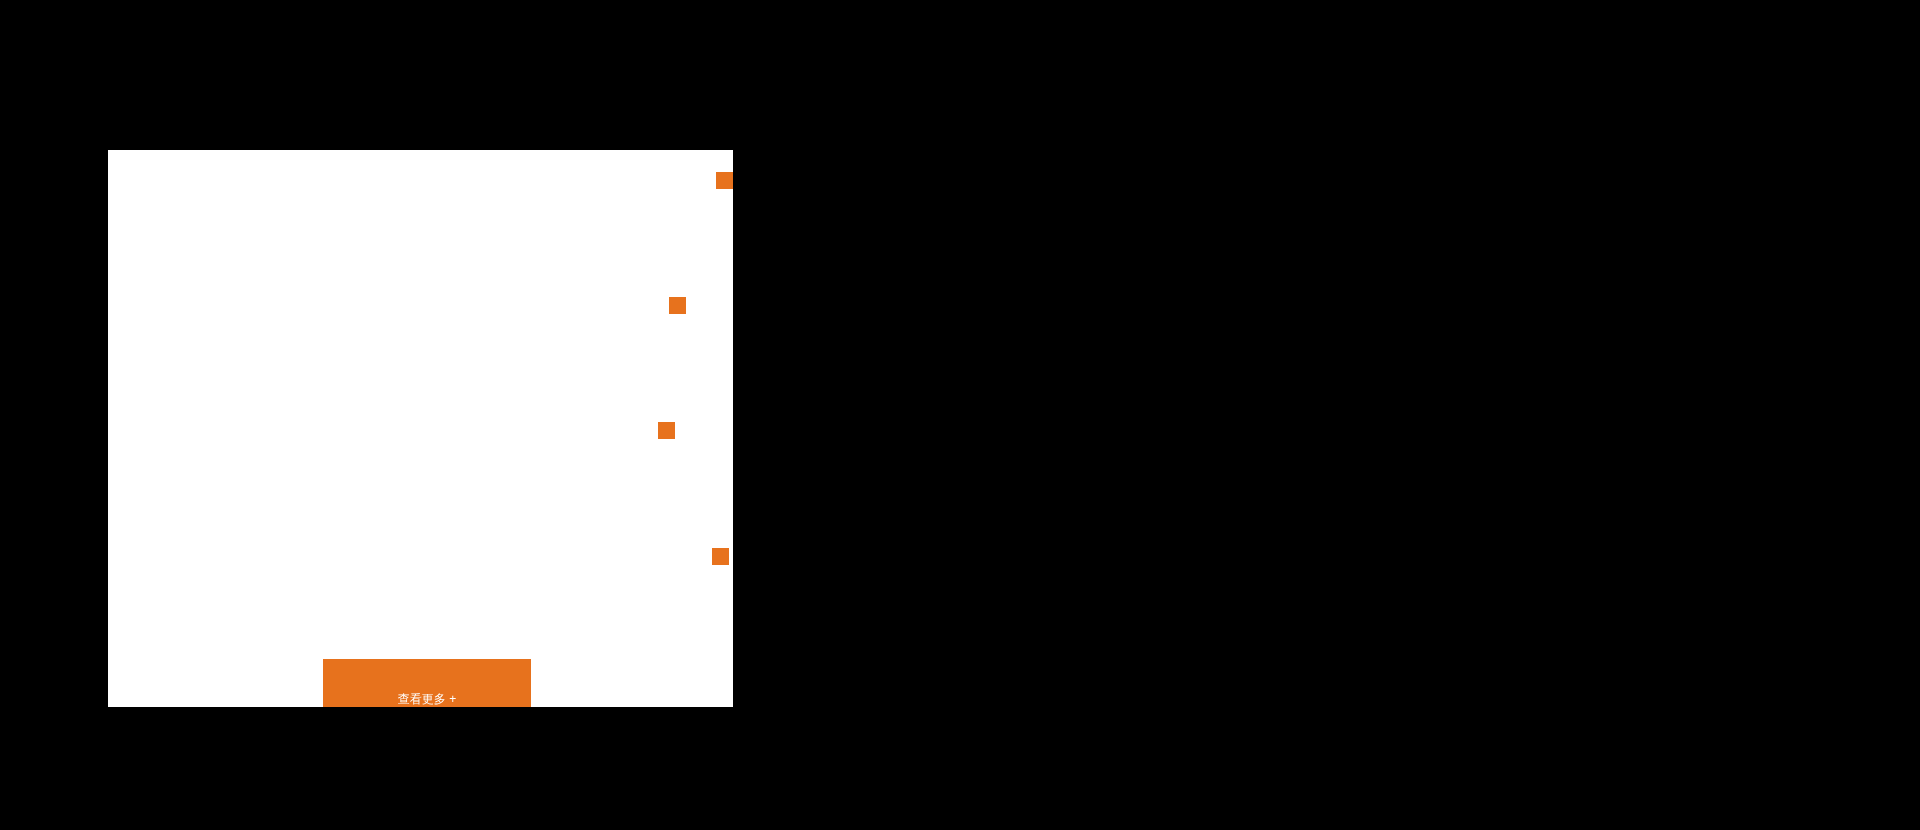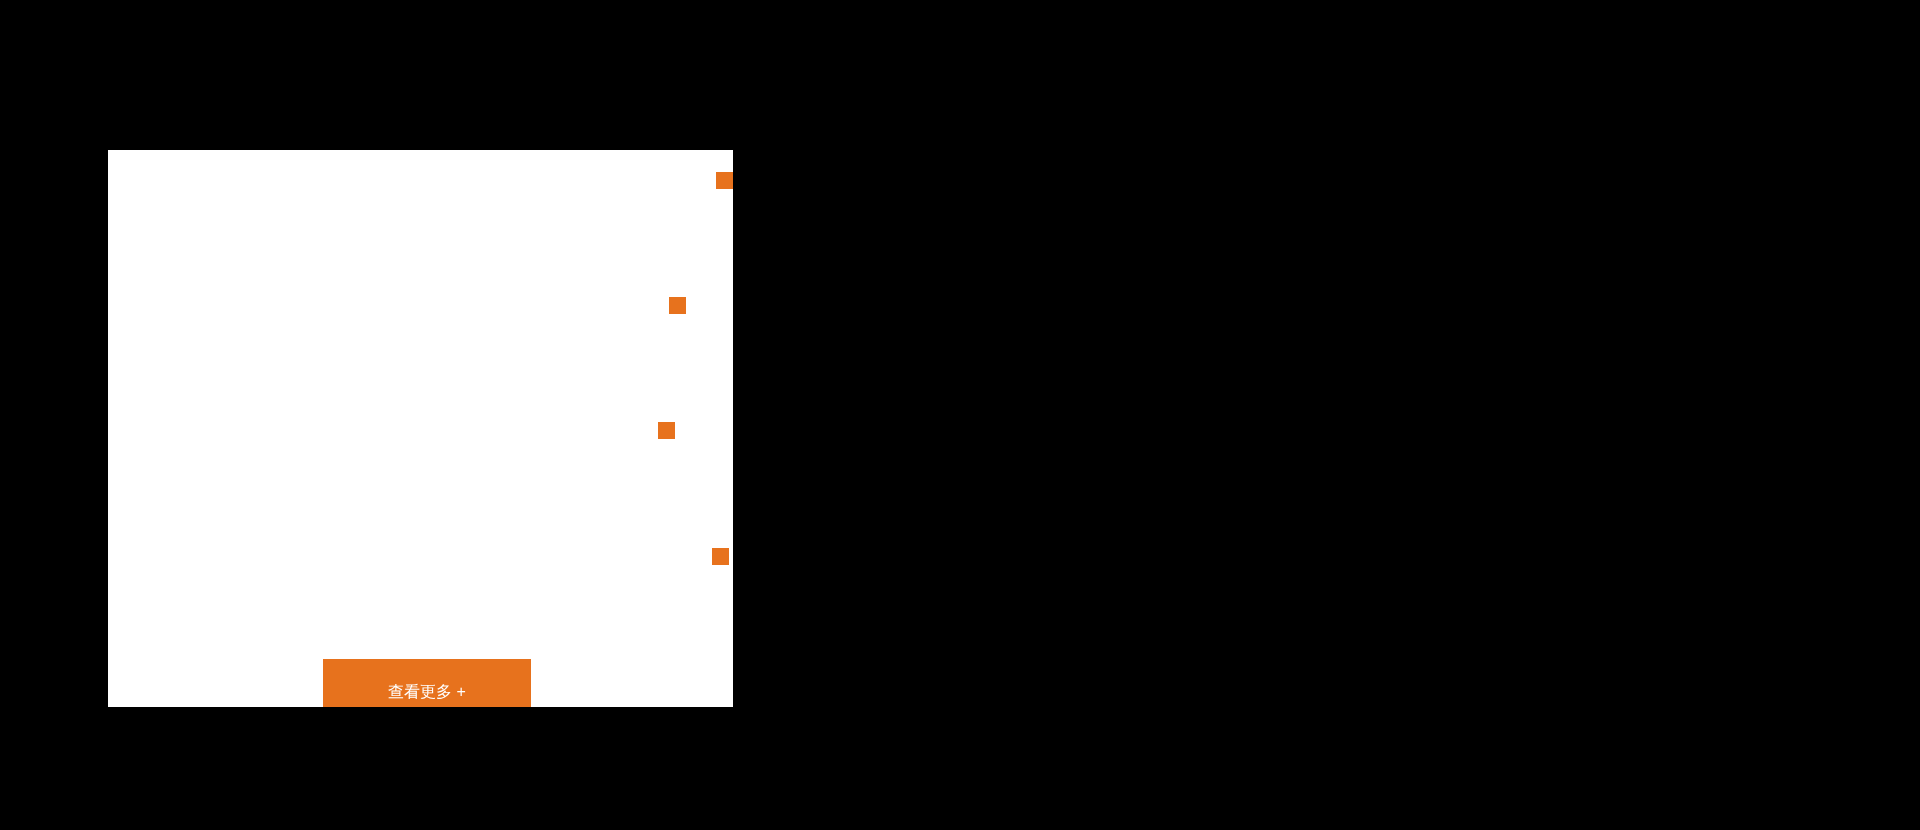--- a/index.html
+++ b/index.html
@@ -40,25 +40,25 @@
   .view-more {
     position: absolute;
     left: 215px;
     top: 509px;
     width: 208px;
     height: 48px;
     border: none;
     outline: none;
     background: var(--accent, #e7721d);
     color: var(--btnText, #fff);
-    font-size: 16px;
+    font-size: 12px;
     font-family: "Liberation Sans", "DejaVu Sans", sans-serif;
     line-height: 48px;
     text-align: center;
-    padding: 9px;
+    padding: 16px;
     cursor: pointer;
     display: block;
   }
 </style>
 </head>
 <body>
 
 <div class="stage">
   <section class="panel">
     <div class="marker m1"></div>

